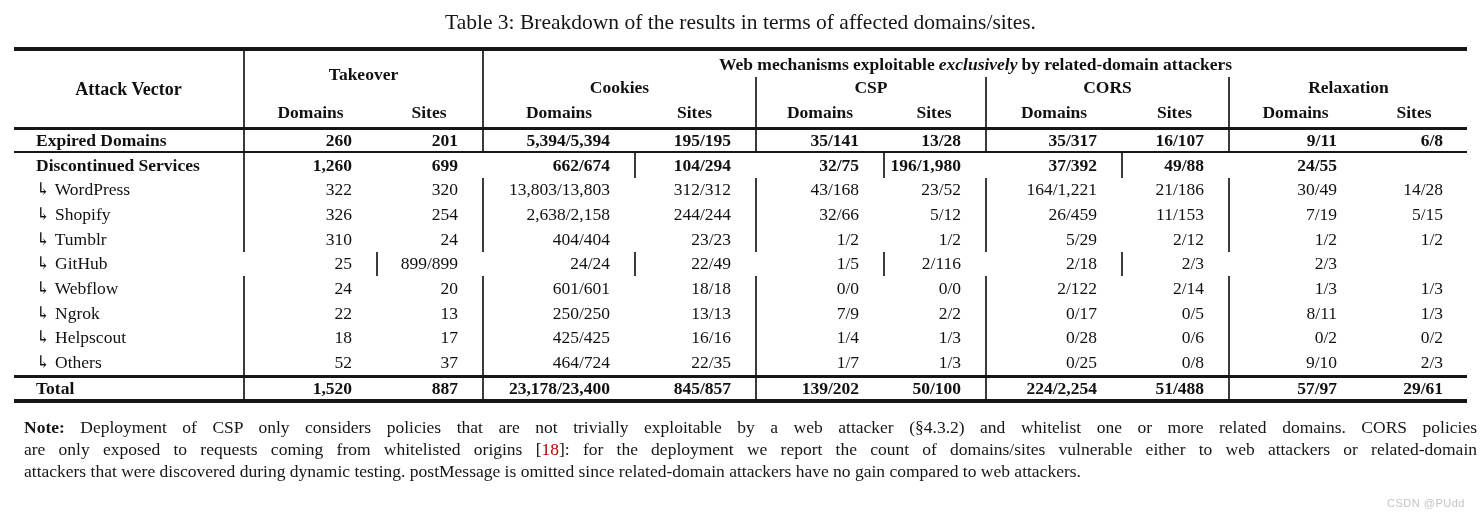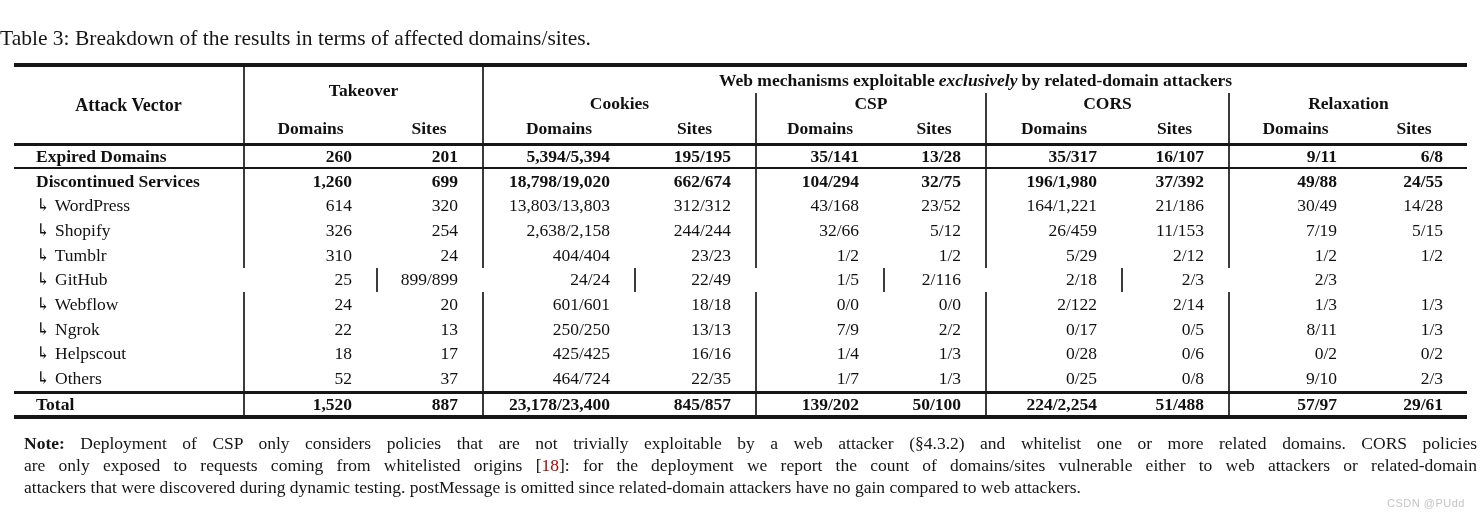--- a/index.html
+++ b/index.html
@@ -2,21 +2,21 @@
 <html><head>
 <meta charset="utf-8">
 <style>
   html,body{margin:0;padding:0;background:#ffffff;}
   body{
     width:1481px;height:515px;overflow:hidden;position:relative;
     font-family:"Liberation Serif","DejaVu Serif",serif;color:#111;
     -webkit-font-smoothing:antialiased;
   }
   .caption{
-    margin:18px 0 0 0;height:45px;line-height:40px;text-align:left;
+    margin:2px 0 0 0;height:45px;line-height:40px;text-align:center;
     font-size:21.5px;color:#161616;
   }
   .tbl{
     --cols:229px 133px 106px 152px 121px 128px 102px 136px 107px 133px 106px;
     width:1453px;margin-left:14px;
   }
   .rule{width:100%;background:#161616;}
   .rule.r4{height:4px;}
   .rule.r3{height:3px;}
   .rule.r2{height:2px;}
@@ -108,32 +108,31 @@
     </div>
   </div>
 
   <div class="rule r2"></div>
 
   <div class="band-services">
     <div class="row b">
       <div class="cell lab">Discontinued Services</div>
       <div class="cell num gl">1,260</div>
       <div class="cell num">699</div>
-      <div class="cell num gl">18,798/19,020</div>
       <div class="cell num">662/674</div>
       <div class="cell num gl">104/294</div>
       <div class="cell num">32/75</div>
       <div class="cell num gl">196/1,980</div>
       <div class="cell num">37/392</div>
       <div class="cell num gl">49/88</div>
       <div class="cell num">24/55</div>
     </div>
     <div class="row">
       <div class="cell lab">↳ WordPress</div>
-      <div class="cell num gl">614</div>
+      <div class="cell num gl">322</div>
       <div class="cell num">320</div>
       <div class="cell num gl">13,803/13,803</div>
       <div class="cell num">312/312</div>
       <div class="cell num gl">43/168</div>
       <div class="cell num">23/52</div>
       <div class="cell num gl">164/1,221</div>
       <div class="cell num">21/186</div>
       <div class="cell num gl">30/49</div>
       <div class="cell num">14/28</div>
     </div>

